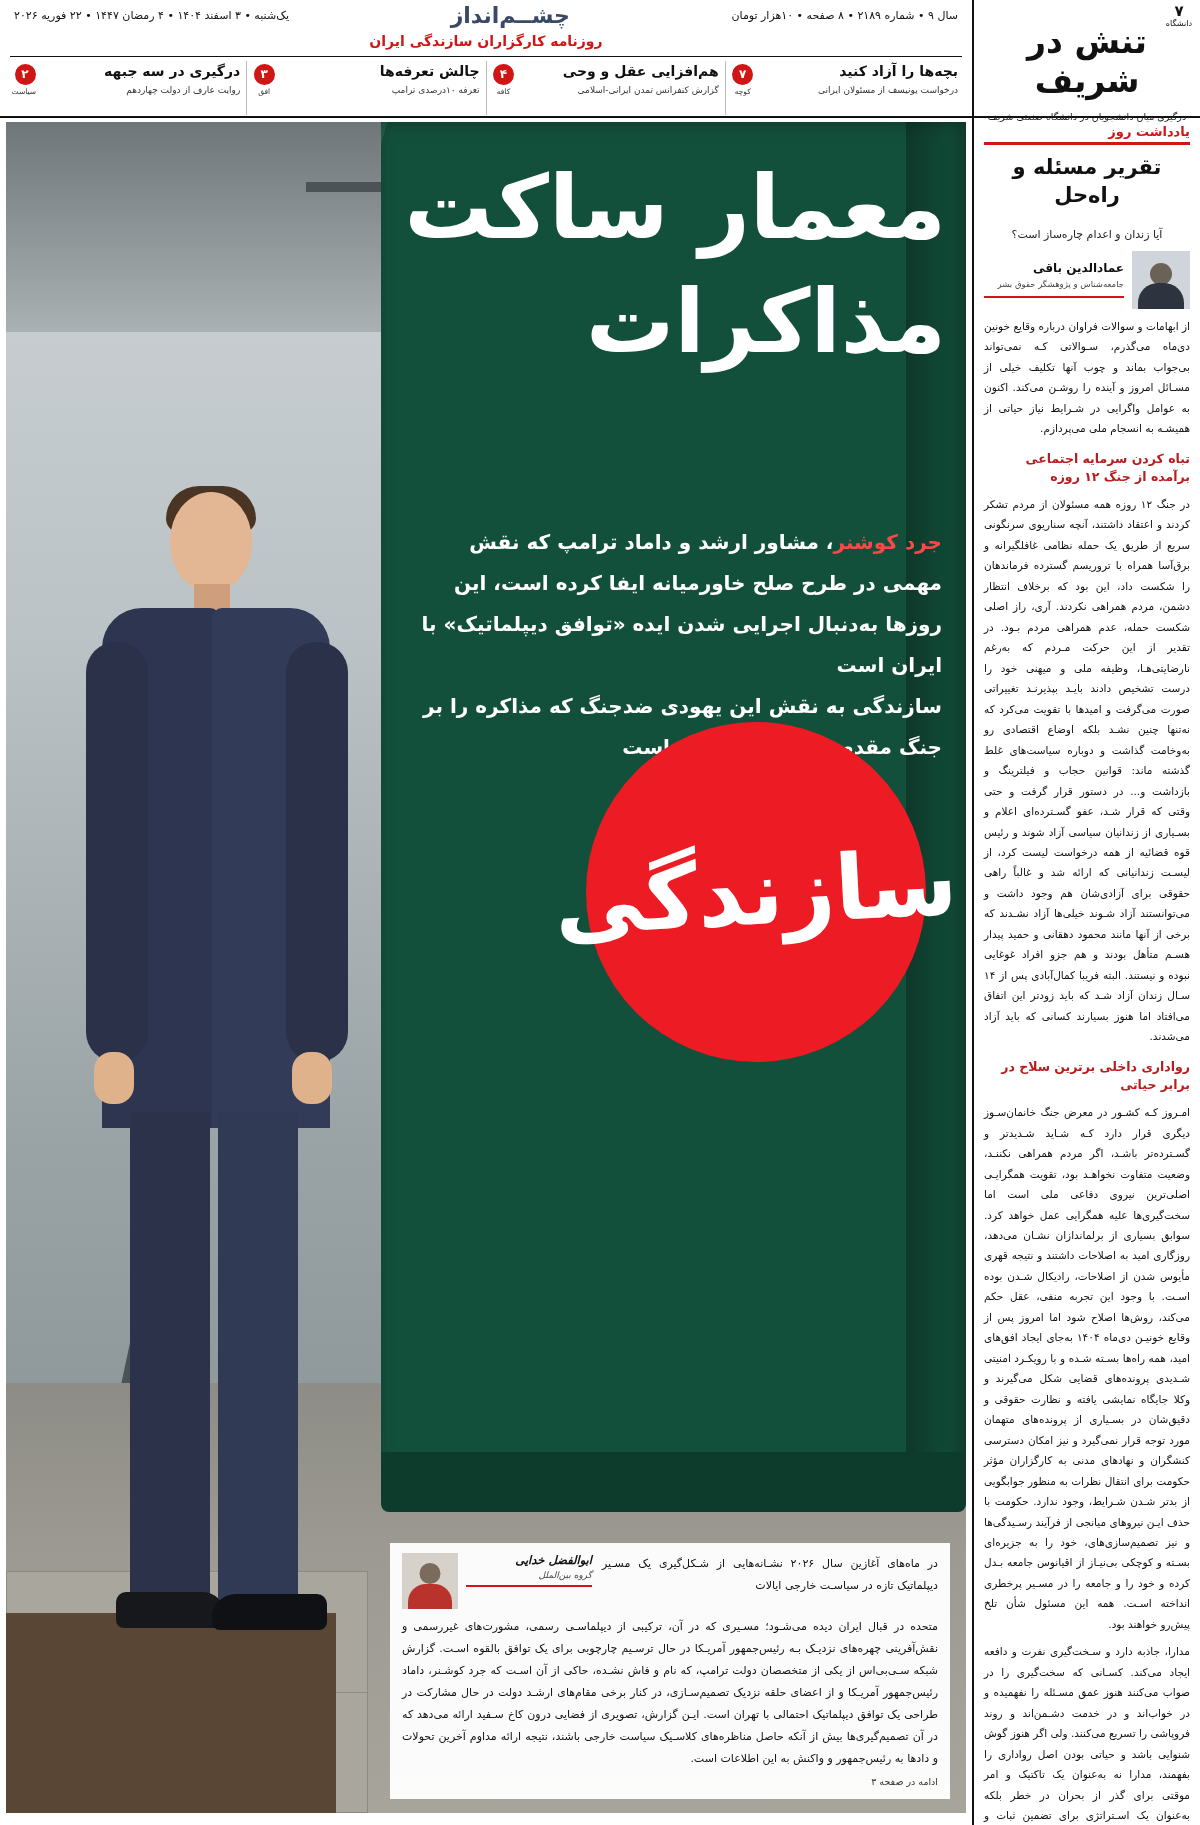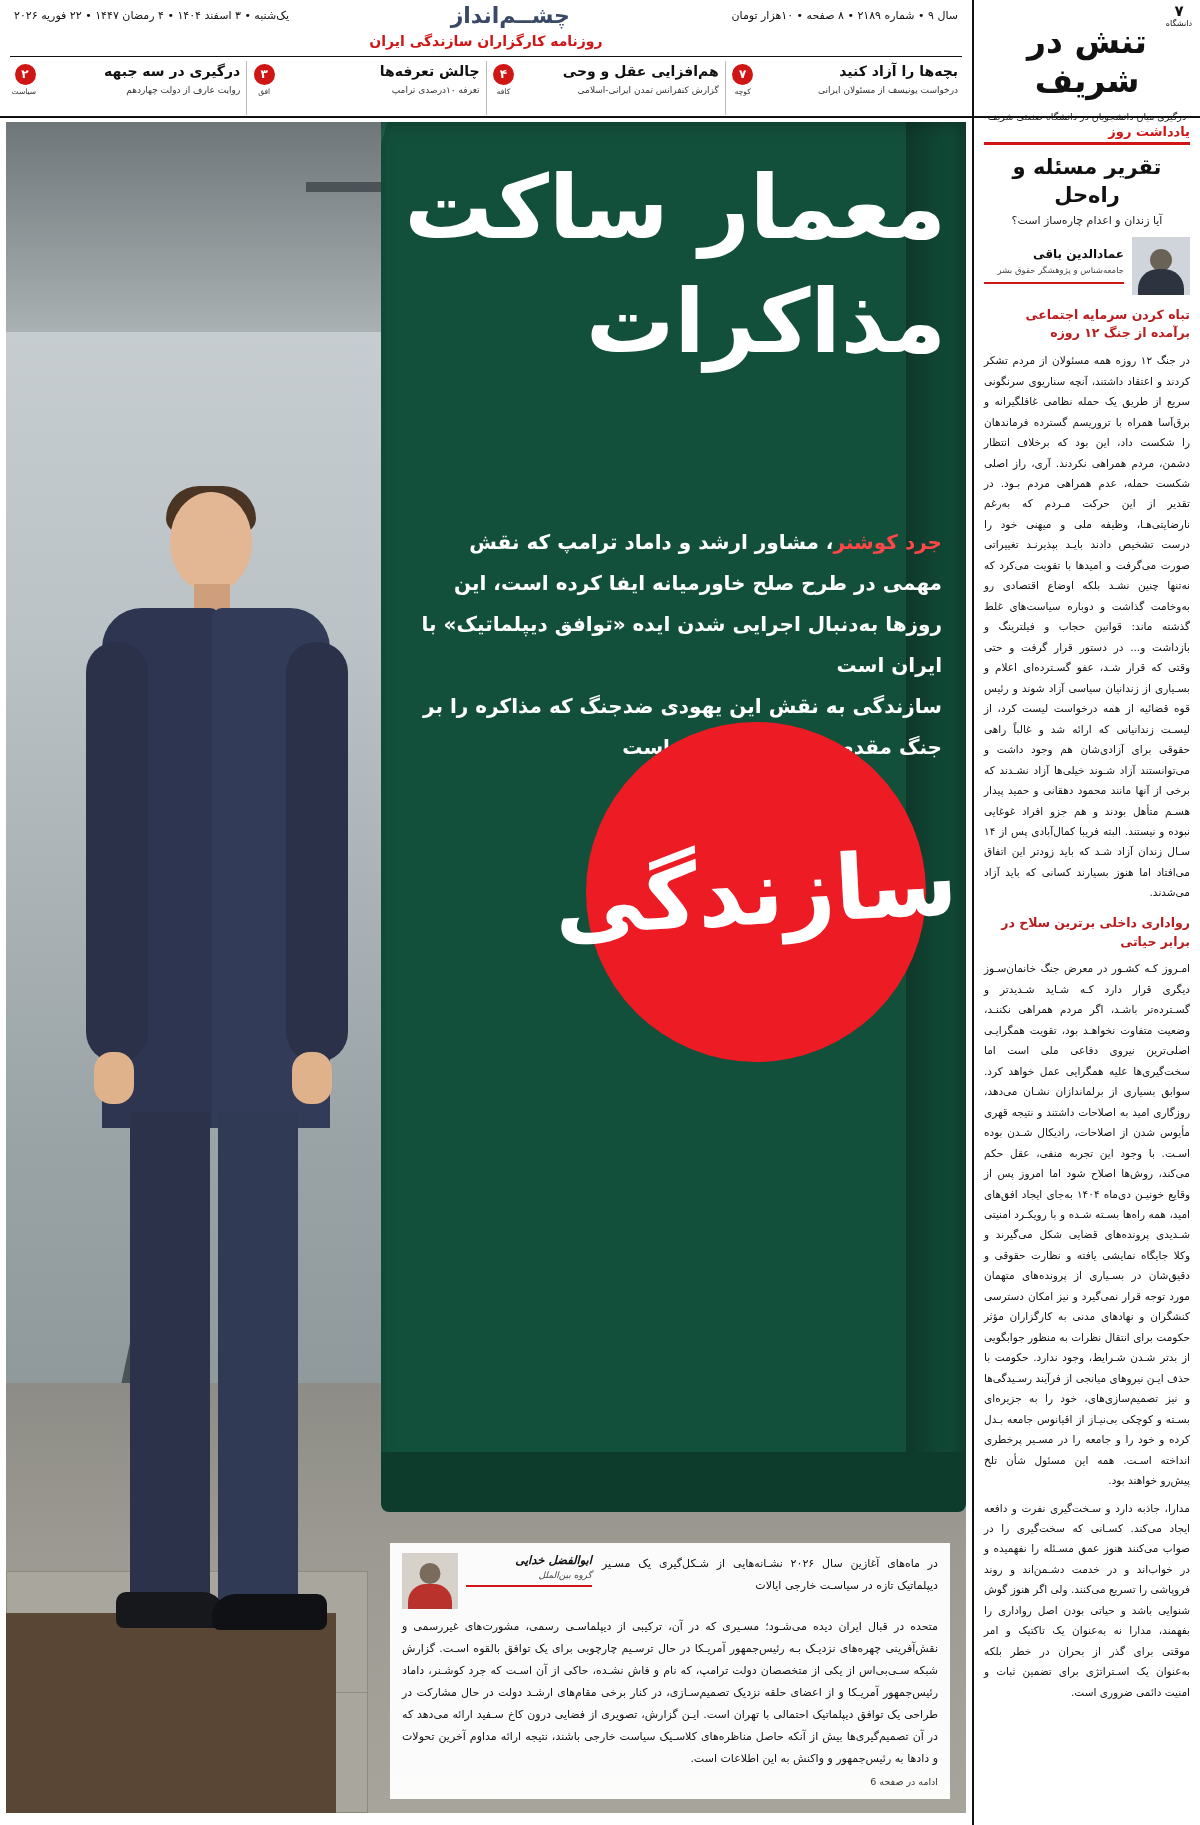--- a/index.html
+++ b/index.html
@@ -35,21 +35,21 @@
   .teaser .num .k{display:block;font-size:7.5px;color:#333;margin-top:2px;}
 
   
   .content{display:flex;flex-direction:row;width:1200px;height:1707px;box-sizing:border-box;}
 
   
   .col-right{width:228px;box-sizing:border-box;border-left:2px solid #111;padding:0 10px 6px 10px;}
   .yad{font-size:13px;font-weight:bold;color:#d01515;margin:6px 0 3px 0;text-align:right;}
   .yad-rule{height:3px;background:#d01515;margin-bottom:8px;}
   .op-title{font-size:21px;font-weight:bold;text-align:center;line-height:1.35;margin-top:0;}
-  .op-sub{font-size:11px;text-align:center;margin-top:4px;color:#222;}
+  .op-sub{font-size:11px;text-align:center;margin-top:18px;color:#222;}
   .op-author{display:flex;flex-direction:row;align-items:center;gap:8px;margin:10px 0 6px 0;}
   .op-author .ph{width:58px;height:58px;background:#cfd5da;flex:none;position:relative;overflow:hidden;}
   .op-author .ph .head{position:absolute;left:50%;top:12px;transform:translateX(-50%);width:22px;height:22px;border-radius:50%;background:#6b6257;}
   .op-author .ph .body{position:absolute;left:50%;bottom:0;transform:translateX(-50%);width:46px;height:26px;border-radius:20px 20px 0 0;background:#2d3440;}
   .op-author .meta{flex:1;text-align:right;}
   .op-author .nm{font-size:12px;font-weight:bold;}
   .op-author .rl{font-size:8.5px;color:#444;line-height:1.5;margin-top:3px;}
   .op-author .bar{height:2px;background:#d01515;margin-top:5px;}
   .op-p{font-size:10.5px;line-height:1.95;text-align:justify;margin:7px 0;color:#111;}
   .op-h{font-size:12.5px;font-weight:bold;color:#b91c1c;text-align:right;line-height:1.5;margin:11px 0 5px 0;}
@@ -201,20 +201,21 @@
             <div class="body"></div>
         </div>
         <div class="meta">
           <div class="nm">عمادالدین باقی</div>
           <div class="rl">جامعه‌شناس
 و پژوهشگر حقوق بشر</div>
           <div class="bar"></div>
         </div>
       </div>
 
+      <div class="op-p">از ابهامات و سوالات فراوان درباره وقایع خونین دی‌ماه می‌گذرم، سـوالاتی کـه نمی‌تواند بی‌جواب بماند و چوب آنها تکلیف خیلی از مسـائل امروز و آینده را روشـن می‌کند. اکنون به عوامل واگرایی در شـرایط نیاز حیاتی از همیشـه به انسجام ملی می‌پردازم.</div>
       <div class="op-h">تباه کردن سرمایه اجتماعی برآمده از جنگ ۱۲ روزه</div>
       <div class="op-p">در جنگ ۱۲ روزه همه مسئولان از مردم تشکر کردند و اعتقاد داشتند، آنچه سناریوی سرنگونی سریع از طریق یک حمله نظامی غافلگیرانه و برق‌آسا همراه با تروریسم گسترده فرماندهان را شکست داد، این بود که برخلاف انتظار دشمن، مردم همراهی نکردند. آری، راز اصلی شکست حمله، عدم همراهی مردم بـود. در تقدیر از این حرکت مـردم که به‌رغم نارضایتی‌هـا، وظیفه ملی و میهنی خود را درست تشخیص دادند بایـد بپذیرنـد تغییراتی صورت می‌گرفت و امیدها با تقویت می‌کرد که نه‌تنها چنین نشـد بلکه اوضاع اقتصادی رو به‌وخامت گذاشت و دوباره سیاست‌های غلط گذشته ماند: قوانین حجاب و فیلترینگ و بازداشت و... در دستور قرار گرفت و حتی وقتی که قرار شـد، عفو گسـترده‌ای اعلام و بسـیاری از زندانیان سیاسی آزاد شوند و رئیس قوه قضائیه از همه درخواست لیست کرد، از لیسـت زندانیانی که ارائه شد و غالباً راهی حقوقی برای آزادی‌شان هم وجود داشت و می‌توانستند آزاد شـوند خیلی‌ها آزاد نشـدند که برخی از آنها مانند محمود دهقانی و حمید پیدار هسـم متأهل بودند و هم جزو افراد غوغایی نبوده و نیستند. البته فریبا کمال‌آبادی پس از ۱۴ سـال زندان آزاد شـد که باید زودتر این اتفاق می‌افتاد اما هنوز بسیارند کسانی که باید آزاد می‌شدند.</div>
       <div class="op-h">رواداری داخلی برترین سلاح در برابر حیاتی</div>
       <div class="op-p">امـروز کـه کشـور در معرض جنگ خانمان‌سـوز دیگری قرار دارد کـه شـاید شـدیدتر و گسـترده‌تر باشـد، اگر مردم همراهی نکننـد، وضعیت متفاوت نخواهـد بود، تقویت همگرایـی اصلی‌ترین نیروی دفاعی ملی است اما سخت‌گیری‌ها علیه همگرایی عمل خواهد کرد. سوابق بسیاری از برلماندازان نشـان می‌دهد، روزگاری امید به اصلاحات داشتند و نتیجه قهری مأیوس شدن از اصلاحات، رادیکال شـدن بوده اسـت. با وجود این تجربه منفی، عقل حکم می‌کند، روش‌ها اصلاح شود اما امروز پس از وقایع خونیـن دی‌ماه ۱۴۰۴ به‌جای ایجاد افق‌های امید، همه راه‌ها بسـته شـده و با رویکـرد امنیتی شـدیدی پرونده‌های قضایی شکل می‌گیرند و وکلا جایگاه نمایشی یافته و نظارت حقوقی و دقیق‌شان در بسـیاری از پرونده‌های متهمان مورد توجه قرار نمی‌گیرد و نیز امکان دسترسی کنشگران و نهادهای مدنی به کارگزاران مؤثر حکومت برای انتقال نظرات به منظور جوابگویی از بدتر شـدن شـرایط، وجود ندارد. حکومت با حذف ایـن نیروهای میانجی از فرآیند رسـیدگی‌ها و نیز تصمیم‌سازی‌های، خود را به جزیره‌ای بسـته و کوچکی بی‌نیـاز از اقیانوس جامعه بـدل کرده و خود را و جامعه را در مسـیر پرخطری انداخته اسـت. همه این مسئول شأن تلخ پیش‌رو خواهند بود.</div>
       <div class="op-p">مدارا، جاذبه دارد و سـخت‌گیری نفرت و دافعه ایجاد می‌کند. کسـانی که سخت‌گیری را در صواب می‌کنند هنوز عمق مسـئله را نفهمیده و در خواب‌اند و در خدمت دشـمن‌اند و روند فروپاشی را تسریع می‌کنند. ولی اگر هنوز گوش شنوایی باشد و حیاتی بودن اصل رواداری را بفهمند، مدارا نه به‌عنوان یک تاکتیک و امر موقتی برای گذر از بحران در خطر بلکه به‌عنوان یک اسـتراتژی برای تضمین ثبات و امنیت دائمی ضروری است.</div>
 
     </div>
 
     <div class="col-main">
       <div class="photo">
@@ -277,20 +278,20 @@
                 <div class="rl">گروه بین‌الملل</div>
                 <div class="bar"></div>
               </div>
               <div class="ph">
                 <div class="head"></div>
                   <div class="body"></div>
               </div>
             </div>
           </div>
           <div class="art-body">متحده در قبال ایران دیده می‌شـود؛ مسـیری که در آن، ترکیبی از دیپلماسـی رسمی، مشورت‌های غیررسمی و نقش‌آفرینی چهره‌های نزدیـک بـه رئیس‌جمهور آمریـکا در حال ترسـیم چارچوبی برای یک توافق بالقوه اسـت. گزارش شبکه سـی‌بی‌اس از یکی از متخصصان دولت ترامپ، که نام و فاش نشـده، حاکی از آن اسـت که جرد کوشـنر، داماد رئیس‌جمهور آمریـکا و از اعضای حلقه نزدیک تصمیم‌سـازی، در کنار برخی مقام‌های ارشـد دولت در حال مشارکت در طراحی یک توافق دیپلماتیک احتمالی با تهران است. ایـن گزارش، تصویری از فضایی درون کاخ سـفید ارائه می‌دهد که در آن تصمیم‌گیری‌ها بیش از آنکه حاصل مناظره‌های کلاسـیک سیاست خارجی باشند، نتیجه ارائه مداوم آخرین تحولات و دادها به رئیس‌جمهور و واکنش به این اطلاعات است.</div>
-          <div class="art-cont">ادامه در صفحه 6</div>
+          <div class="art-cont">ادامه در صفحه ۳</div>
         </div>
 
       </div>
     </div>
 
   </div>
 </div>
 
 </body></html>

